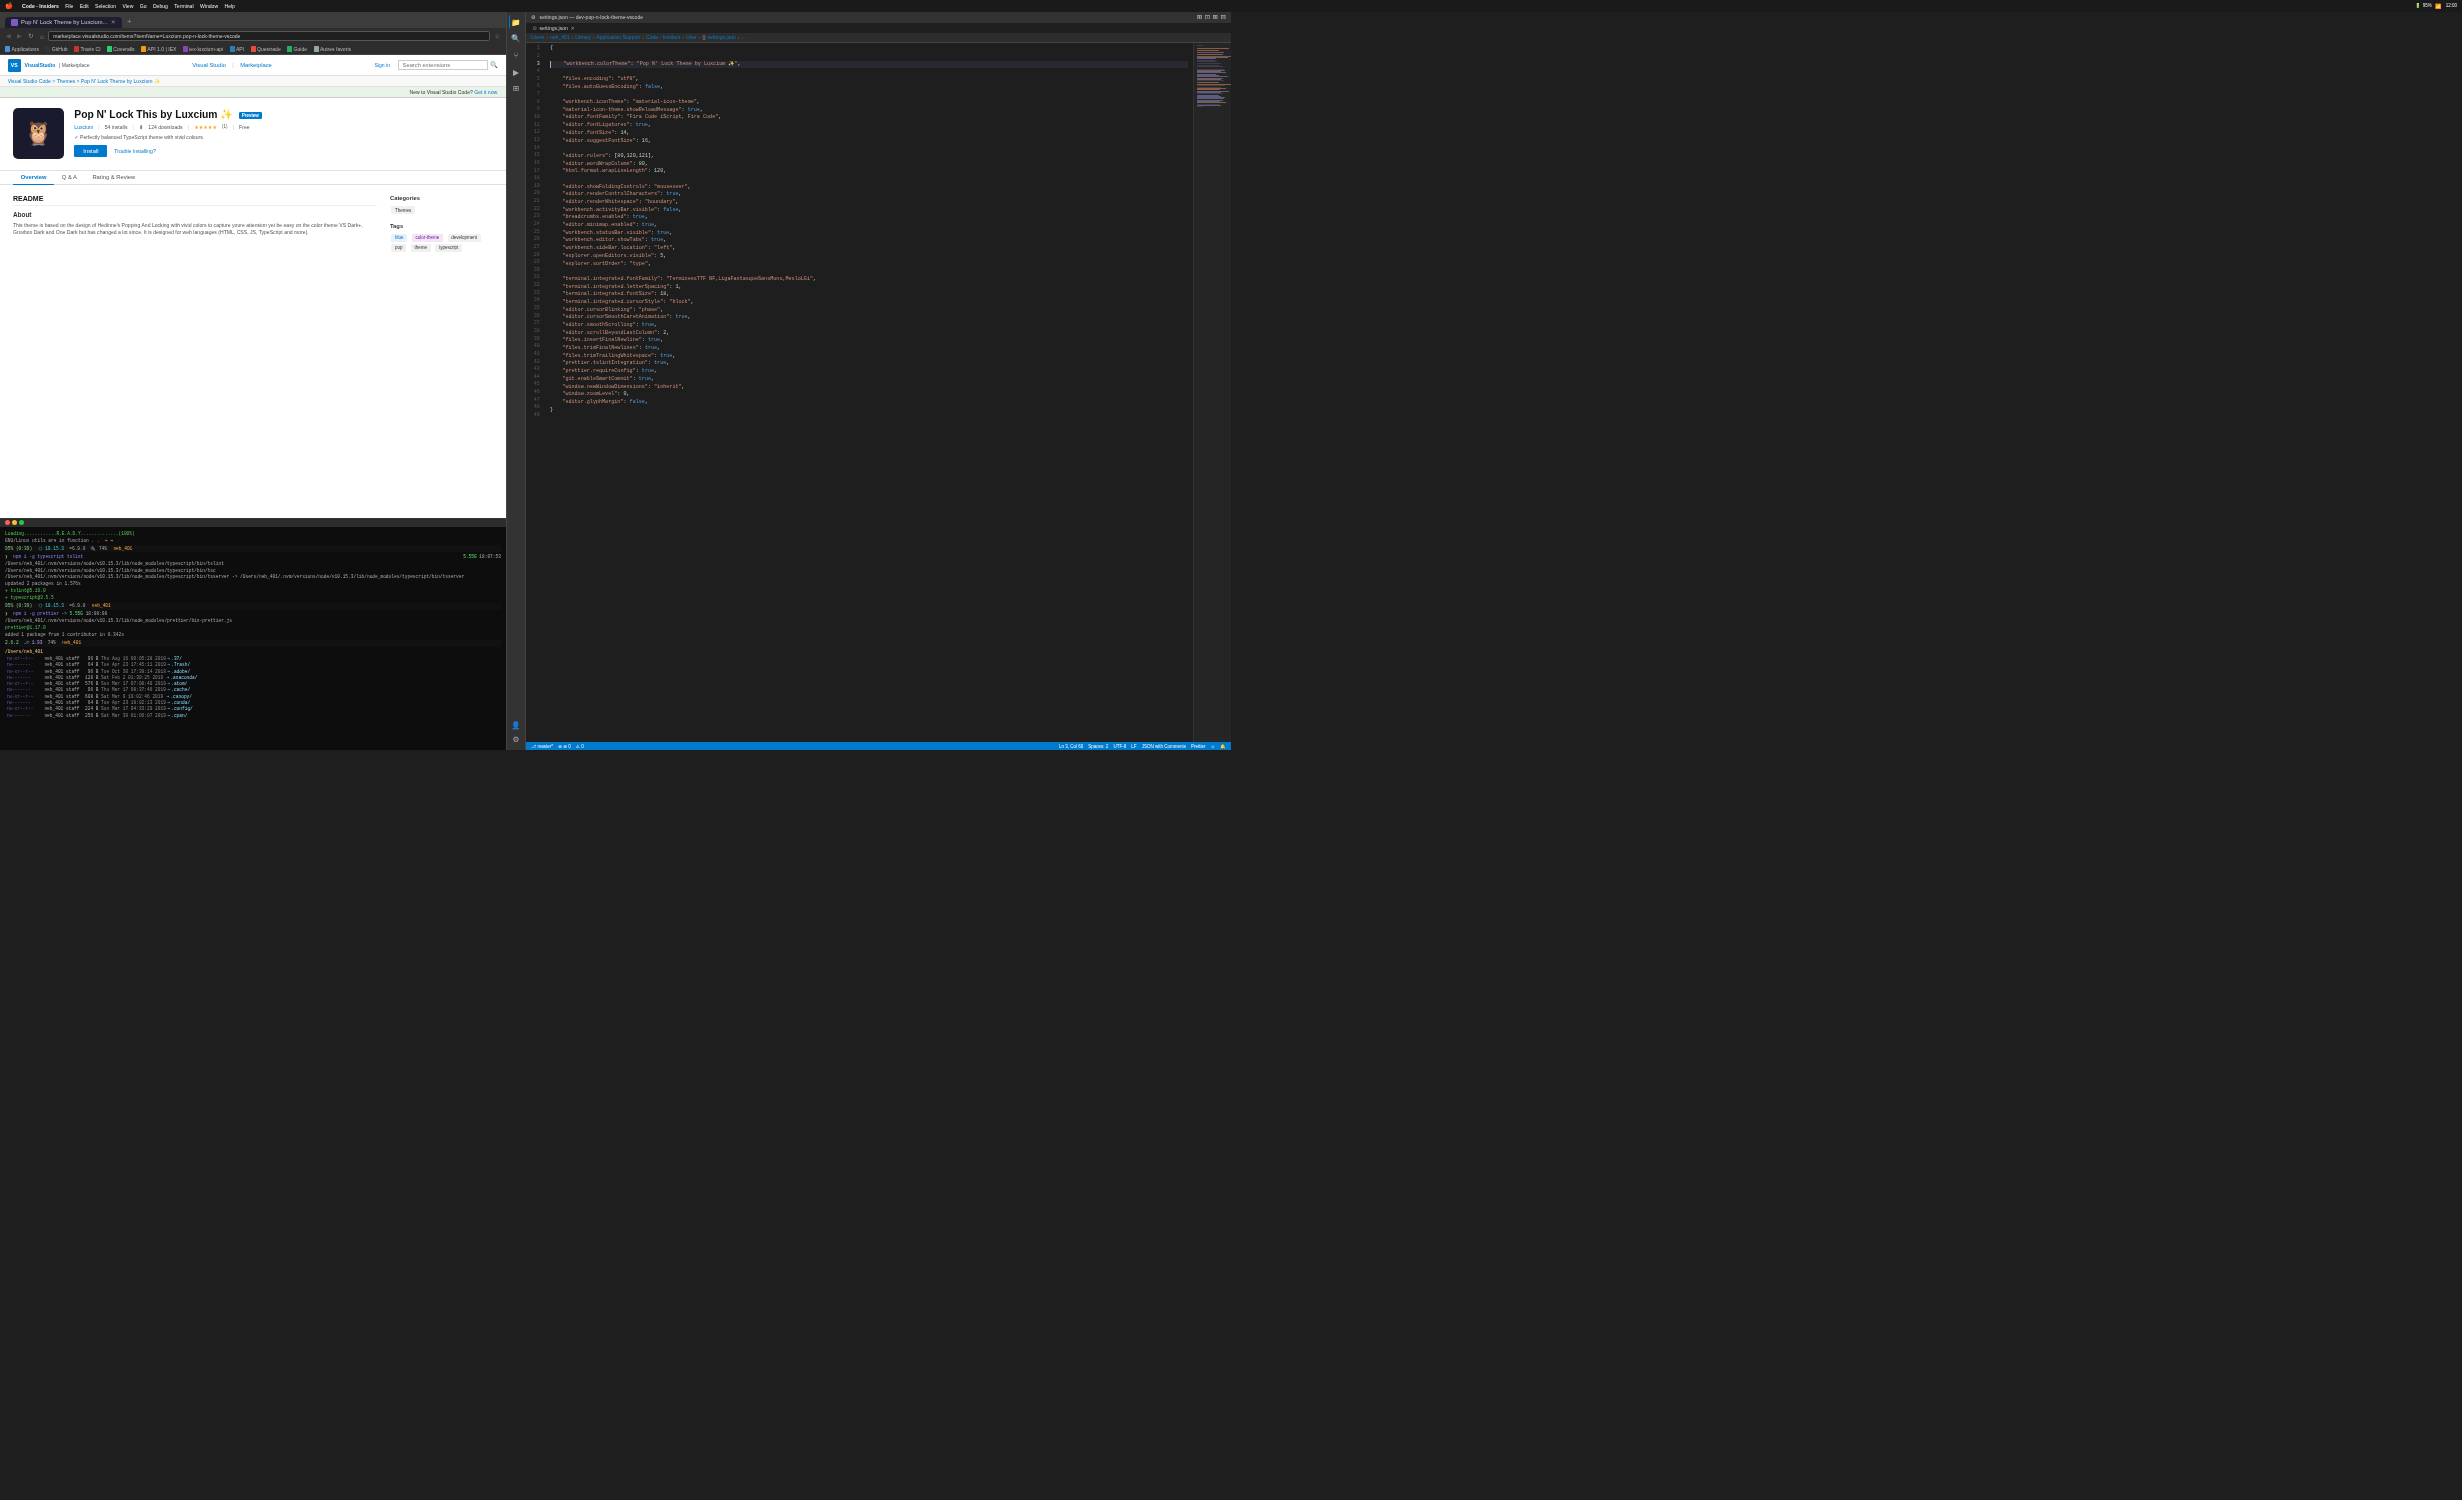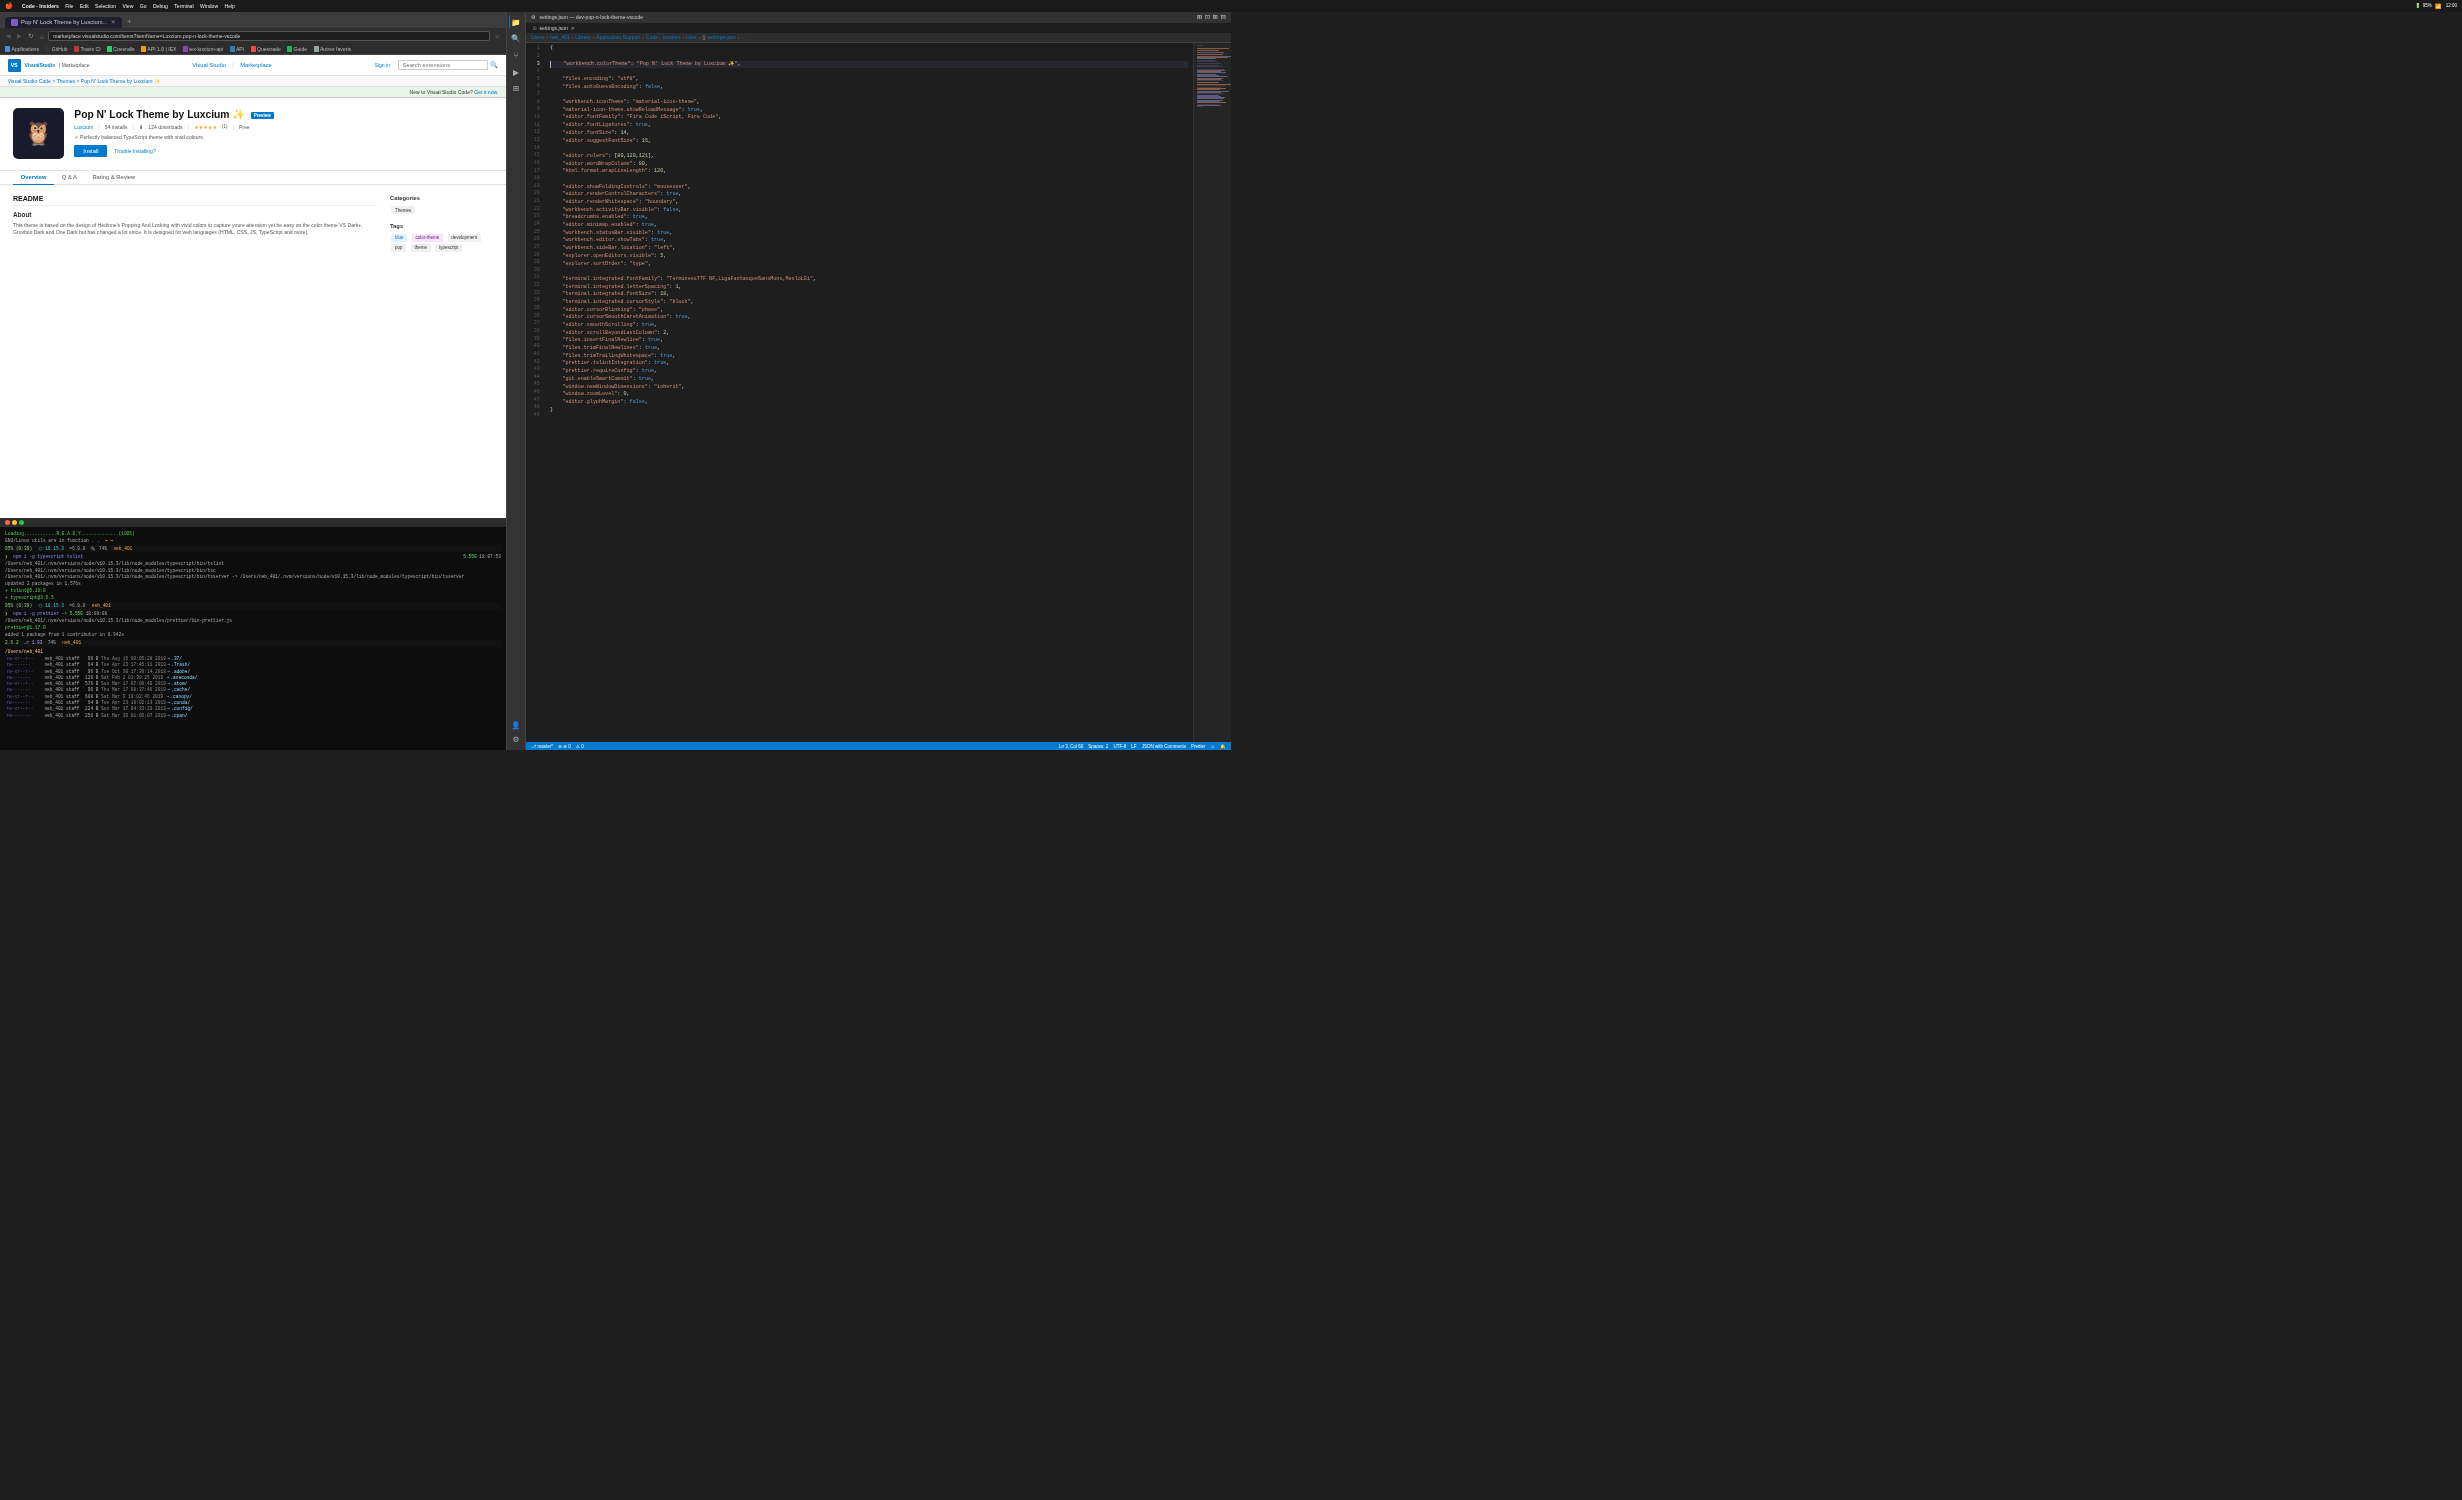--- a/index.html
+++ b/index.html
@@ -706,21 +706,21 @@
         <span>New to Visual Studio Code? </span>
         <a style="color:#007acc;font-size:5.1px">Get it now.</a>
       </div>
 
       <div class="extension-hero">
         <div class="ext-logo">
           <span class="owl-icon">🦉</span>
         </div>
         <div class="ext-info">
           <h1>
-            <span>Pop N' Lock Theme by Luxcium ✨</span>
+            <span>Pop N' Lock This by Luxcium ✨</span>
             <span class="ext-badge">Preview</span>
           </h1>
           <div class="ext-meta">
             <span style="color:#007acc;cursor:pointer">Luxcium</span>
             <span class="divider">|</span>
             <span>54 installs</span>
             <span class="divider">|</span>
             <span>⬇</span>
             <span>124 downloads</span>
             <span class="divider">|</span>

